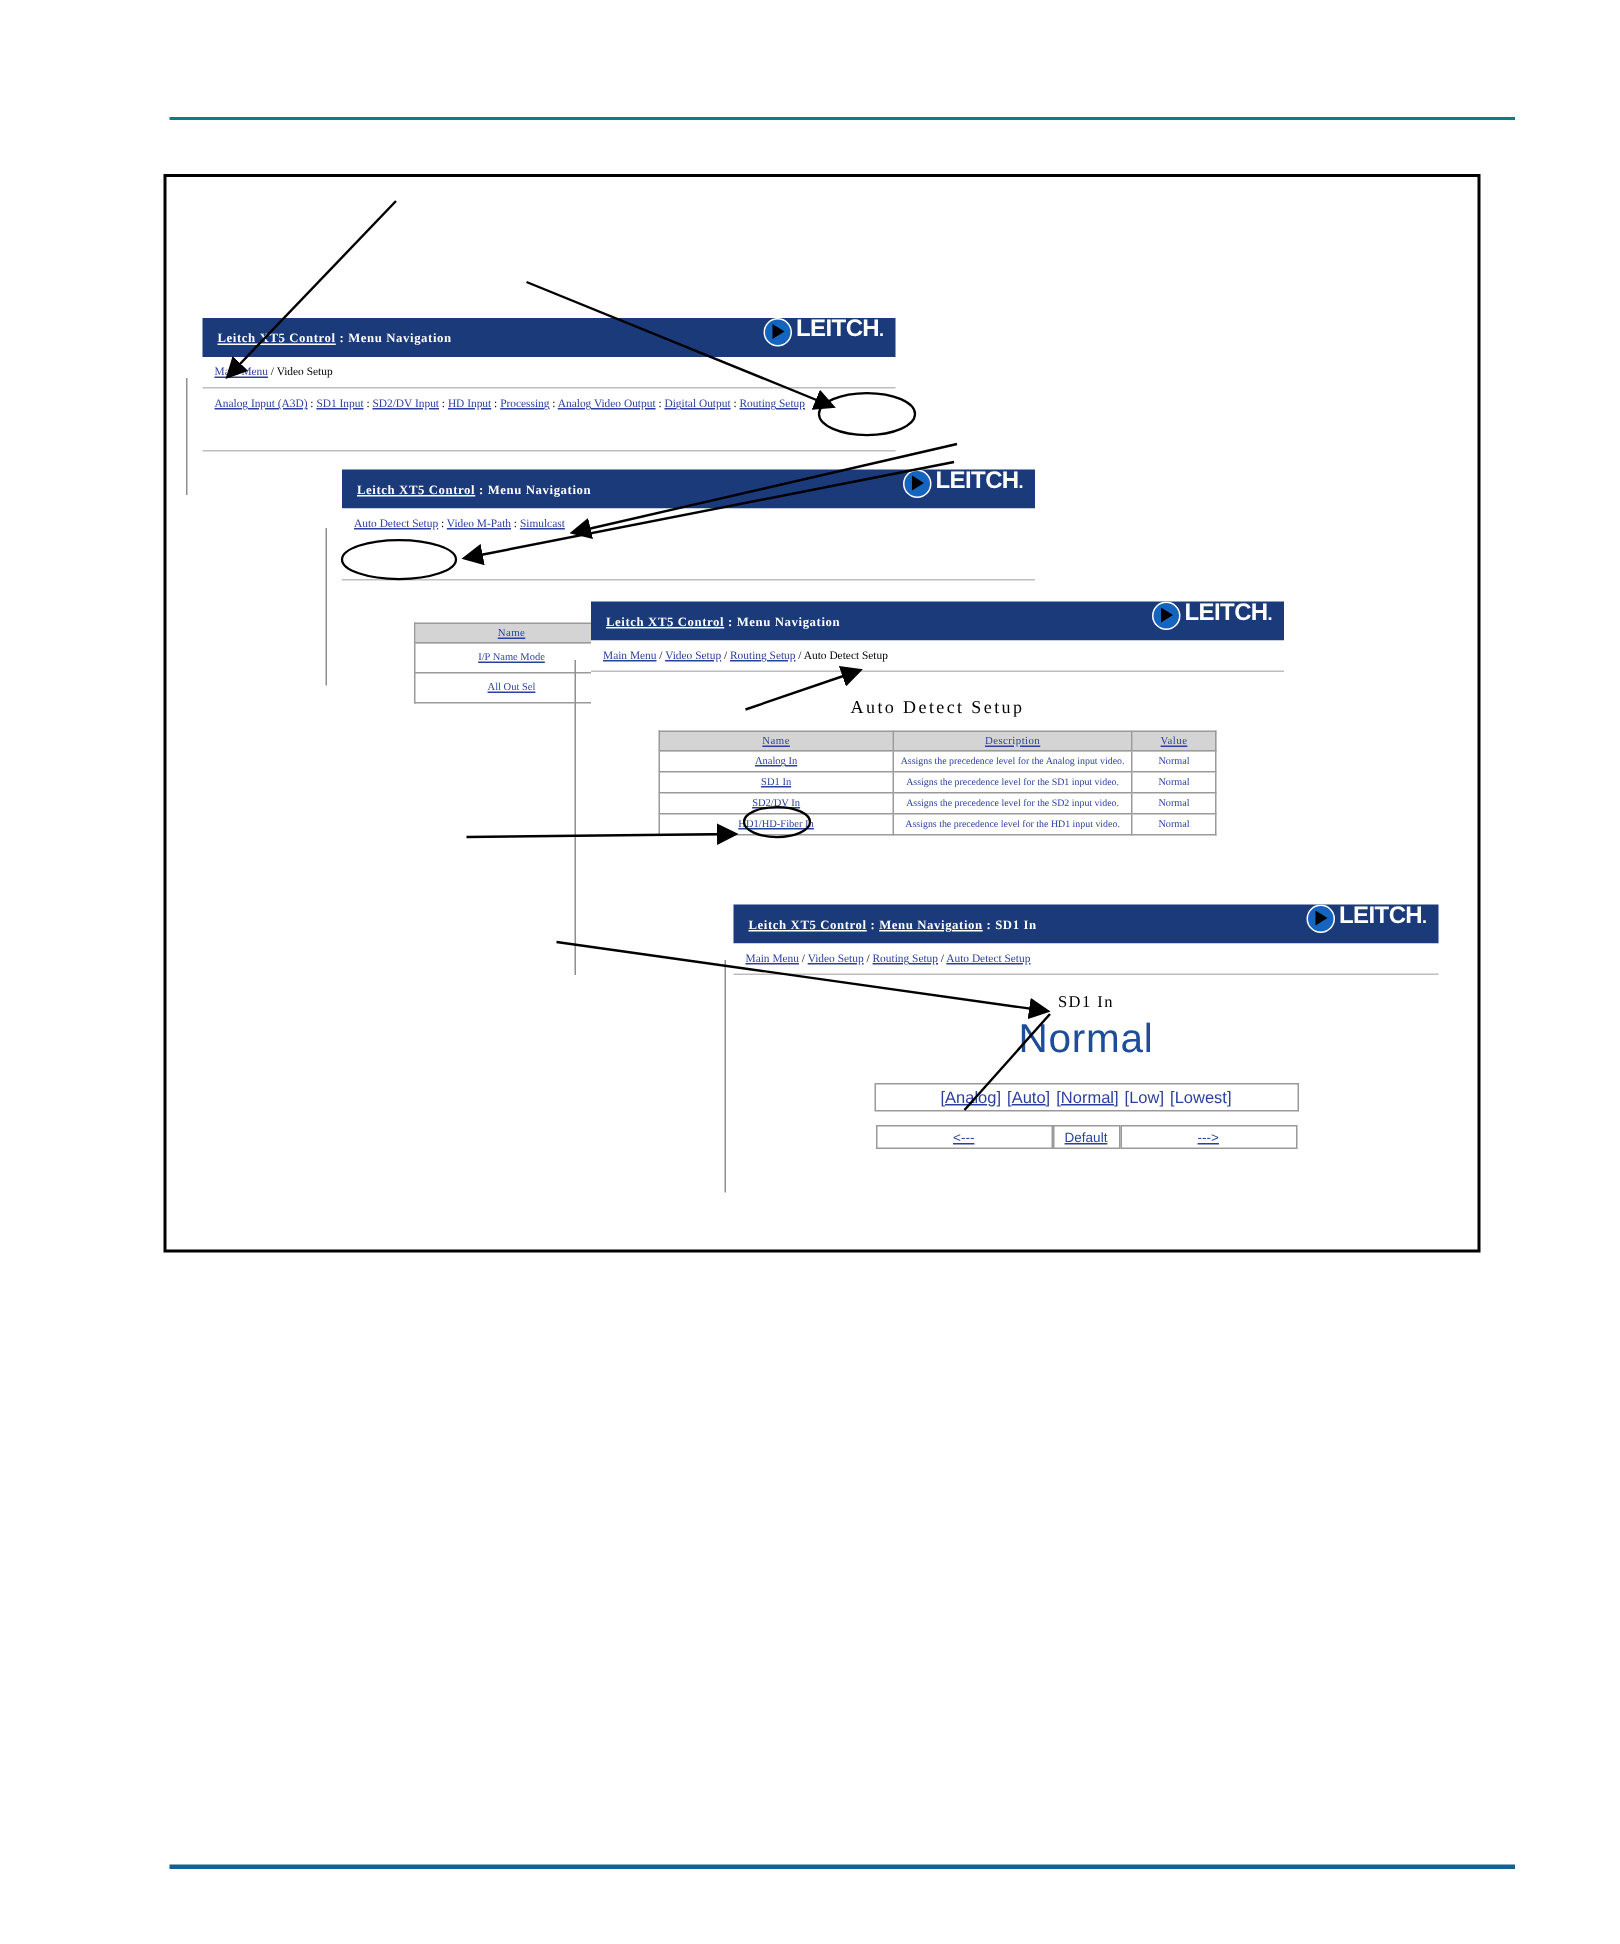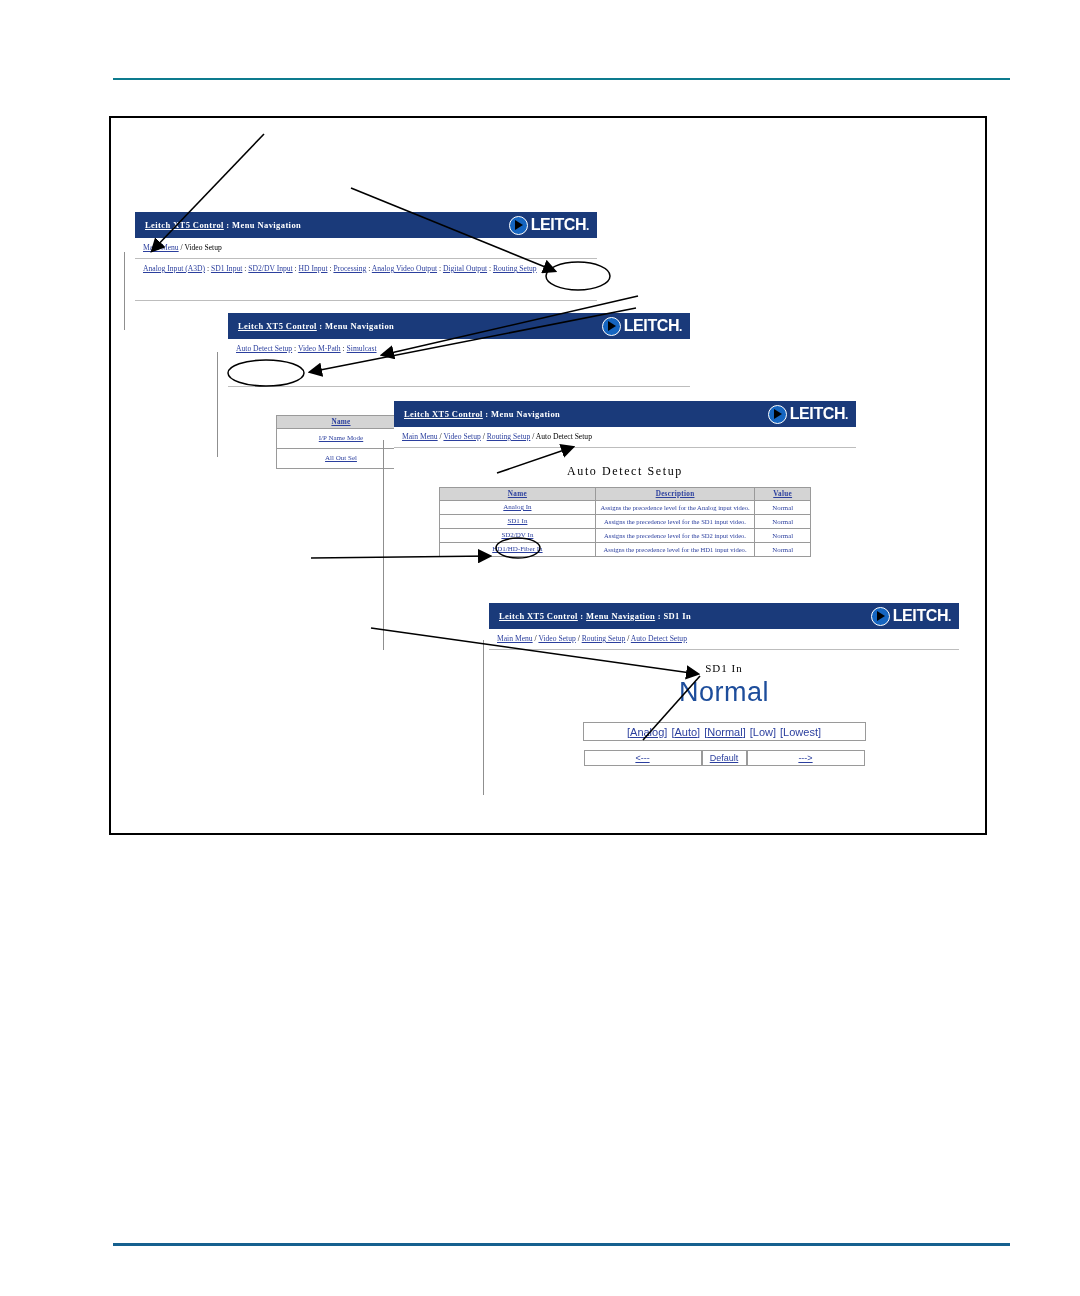--- a/index.html
+++ b/index.html
@@ -65,21 +65,20 @@
   }
   .panel-header-title .lk {
     color: #ffffff;
     text-decoration: underline;
   }
   .panel-header-title .sep { color:#ffffff; text-decoration:none; }
 
   
   .leitch-logo {
     display: flex;
-    align-items: center;
     gap: 3px;
     height: 100%;
     padding-right: 2px;
   }
   .leitch-mark {
     width: 17px; height: 17px;
     border-radius: 50%;
     background: #1565c0;
     border: 1.4px solid #ffffff;
     position: relative;
@@ -124,21 +123,21 @@
 
   
   table.w-table {
     border-collapse: collapse;
     font-size: 7px;
     color: #2b3f9e;
   }
   table.w-table th {
     background: #d4d4d4;
     border: 1px solid #9a9a9a;
-    font-weight: bold;
+    font-weight: normal;
     color: #2b3f9e;
     text-decoration: underline;
     padding: 2px 4px;
     font-size: 7.2px;
     letter-spacing: 0.3px;
   }
   table.w-table td {
     border: 1px solid #9a9a9a;
     padding: 2px 4px;
     text-align: center;

